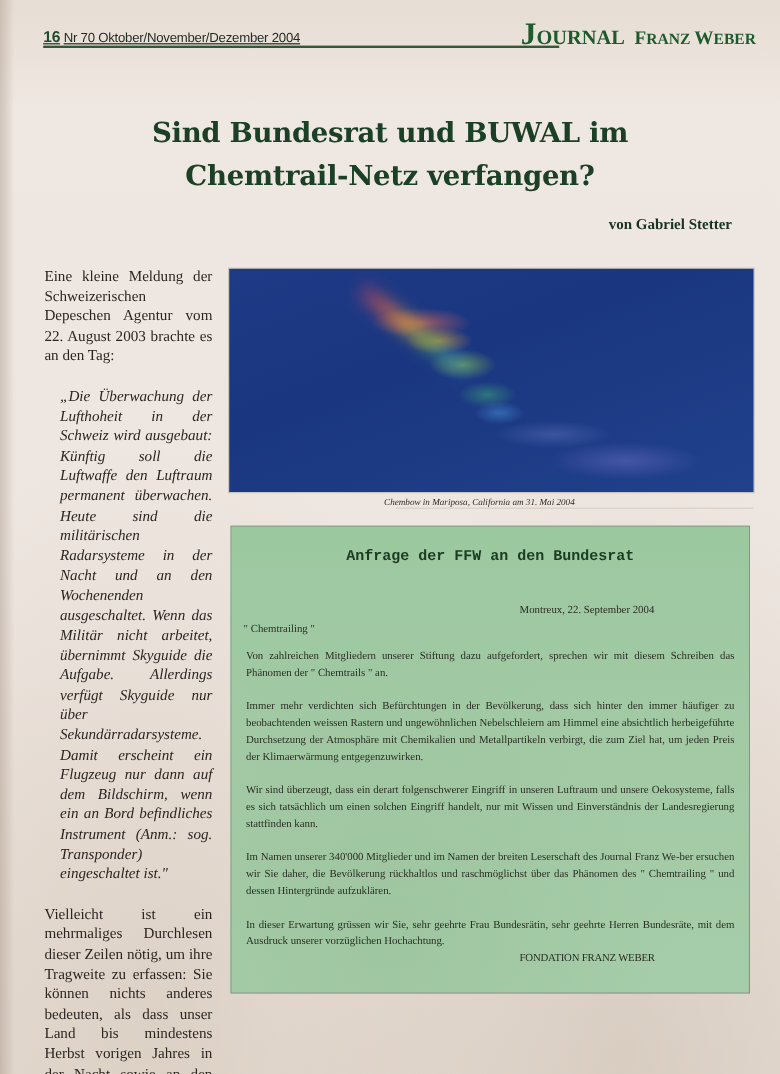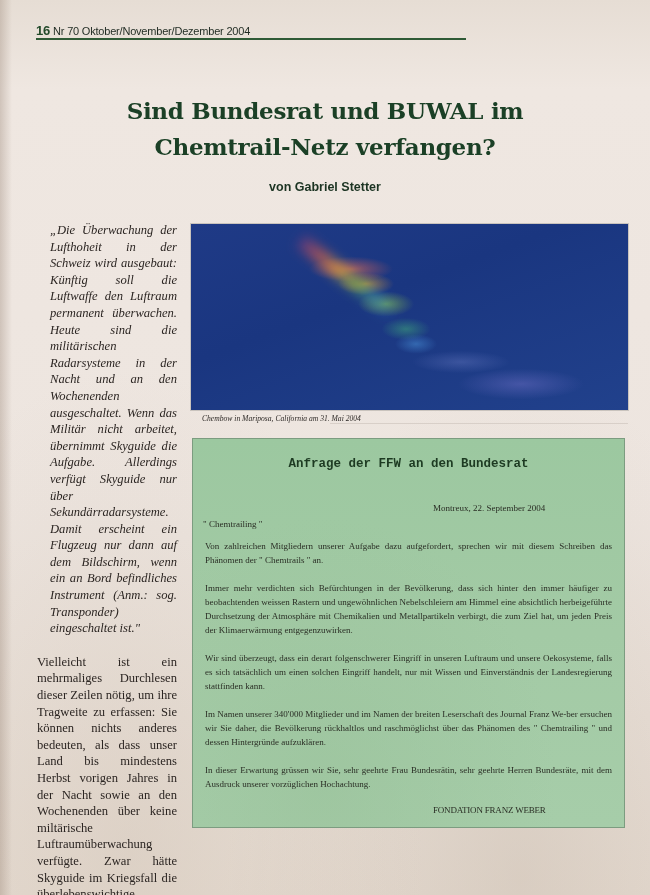--- a/index.html
+++ b/index.html
@@ -23,20 +23,21 @@
     }
     
     .header {
       position: absolute; left: 36px; top: 12px; width: 594px; height: 28px;
     }
     .header-left {
       position: absolute; left: 0; bottom: 2px;
       font-family: "Liberation Sans", "DejaVu Sans", sans-serif;
       font-size: 11px; color: #1f2a22;
       letter-spacing: -0.2px;
+      text-decoration: underline;
     }
     .header-left .pagenum { font-weight: bold; font-size: 13px; color: #234a2a; margin-right: 3px; }
     .header-rule {
       position: absolute; left: 0; bottom: 0; width: 430px; height: 2px; background: #2f5a36;
     }
     .logo {
       position: absolute; right: 0; bottom: -2px;
       font-family: "Liberation Serif", "DejaVu Serif", serif;
       color: #1f5a2c; font-weight: bold; white-space: nowrap;
     }
@@ -46,22 +47,22 @@
     .logo .franz .cap { font-size: 16px; }
 
     
     .title {
       position: absolute; left: 40px; top: 93px; width: 570px; text-align: center;
       font-family: "DejaVu Serif", "Liberation Serif", serif;
       font-weight: bold; font-size: 23px; line-height: 36px;
       color: #1b4026; letter-spacing: -0.3px;
     }
     .byline {
-      position: absolute; left: 40px; top: 180px; width: 570px; text-align: center;
-      font-family: Liberation Sans, sans-serif;
+      position: absolute; left: 40px; top: 180px; width: 570px; text-align: right;
+      font-family: Liberation Serif, serif;
       font-weight: bold; font-size: 12.5px; color: #1b3322;
     }
 
     
     .leftcol {
       position: absolute; left: 37px; top: 222px; width: 140px;
       font-size: 12.6px; line-height: 16.6px; color: #2b2522;
       text-align: justify;
     }
     .leftcol p { margin: 0 0 17px 0; }
@@ -81,22 +82,22 @@
         linear-gradient(160deg, #1f3a86 0%, #1a3680 40%, #21418c 100%);
       box-shadow: 0 0 0 1px #c9c3bd;
     }
     .photo-streak {
       position: absolute; left: 110px; top: 10px; width: 120px; height: 14px;
       transform: rotate(38deg); transform-origin: left center;
       background: linear-gradient(90deg, rgba(200,60,120,0.35), rgba(255,100,60,0.6), rgba(255,190,40,0.6), rgba(120,210,70,0.5), rgba(60,170,220,0.4), transparent);
       filter: blur(6px);
     }
     .caption {
-      position: absolute; left: 202px; top: 414px; width: 437px;
-      font-style: italic; font-size: 7.6px; color: #2d2926;
+      position: absolute; left: 181px; top: 414px; width: 437px;
+      font-style: italic; font-size: 7.6px; color: #2d2926; text-align: center;
     }
     .caption-rule {
       position: absolute; left: 330px; top: 423px; width: 298px; height: 1px; background: #d8cfc8;
     }
 
     
     .letterbox {
       position: absolute; left: 192px; top: 438px; width: 433px; height: 390px;
       background:
         radial-gradient(ellipse at 30% 90%, rgba(150,190,150,0.45), transparent 55%),
@@ -115,59 +116,65 @@
     }
     .letter-subject {
       position: absolute; left: 10px; top: 78px; font-size: 9px; color: #2a2e25;
     }
     .letter-body {
       position: absolute; left: 12px; top: 100px; width: 407px;
       text-align: justify;
     }
     .letter-body p { margin: 0 0 14px 0; }
     .letter-sign {
-      position: absolute; left: 240px; top: 364px; font-size: 9px; color: #2a2e25;
+      position: absolute; left: 240px; top: 352px; font-size: 9px; color: #2a2e25;
       letter-spacing: -0.2px;
     }
   </style>
 </head>
 <body>
 
 <div class="page">
 
   <div class="header">
     <div class="header-left">
       <span class="pagenum">16</span><span>Nr 70 Oktober/November/Dezember 2004</span>
     </div>
     <div class="header-rule"></div>
+    <div class="logo">
+      <span class="big-j">J</span><span class="journal">OURNAL</span>
+      <span class="franz"><span class="cap">F</span><span>RANZ</span>
+      <span class="cap">W</span><span>EBER</span></span>
+    </div>
   </div>
 
   <h1 class="title" style="margin:0;">
     <span>Sind Bundesrat und BUWAL  im</span><br>
     <span>Chemtrail-Netz verfangen?</span>
   </h1>
   <div class="byline">von Gabriel Stetter</div>
 
   <div class="leftcol">
+    <p>Eine kleine Meldung der Schweizerischen Depeschen Agentur vom 22. August 2003 brachte es an den Tag:</p>
     <p class="quote">„Die Überwachung der Lufthoheit in der Schweiz wird ausgebaut: Künftig soll die Luftwaffe den Luftraum permanent überwachen. Heute sind die militärischen Radarsysteme in der Nacht und an den Wochenenden ausgeschaltet. Wenn das Militär nicht arbeitet, übernimmt Skyguide die Aufgabe. Allerdings verfügt Skyguide nur über Sekundärradarsysteme. Damit erscheint ein Flugzeug nur dann auf dem Bildschirm, wenn ein an Bord befindliches Instrument (Anm.: sog. Transponder) eingeschaltet ist."</p>
     <p>Vielleicht ist ein mehrmaliges Durchlesen dieser Zeilen nötig, um ihre Tragweite zu erfassen: Sie können nichts anderes bedeuten, als dass unser Land bis mindestens Herbst vorigen Jahres in der Nacht sowie an den Wochenenden über keine miltärische Luftraumüberwachung verfügte. Zwar hätte Skyguide im Kriegsfall die überlebenswichtige Aufgabe übernommen, hätte aber ein feindliches Flugzeug nur dann erkennen können, wenn dieses eine Erkennung mittels Transponder zugelassen hätte: Eine Schweiz für den Ernstfall gerüstet - aber bitte nicht nach Ladenschluss !</p>
   </div>
 
   <div class="photo">
     <div class="photo-streak"></div>
   </div>
   <div class="caption">Chembow in Mariposa, California am 31. Mai 2004</div>
   <div class="caption-rule"></div>
 
   <div class="letterbox">
     <div class="letter-title">Anfrage der FFW an den Bundesrat</div>
     <div class="letter-date">Montreux, 22. September 2004</div>
     <div class="letter-subject">" Chemtrailing "</div>
     <div class="letter-body">
-      <p>Von zahlreichen Mitgliedern unserer Aufgabe dazu aufgefordert, sprechen wir mit diesem Schreiben das Phänomen der " Chemtrails " an.</p>
+      <p>Von zahlreichen Mitgliedern unserer Stiftung dazu aufgefordert, sprechen wir mit diesem Schreiben das Phänomen der " Chemtrails " an.</p>
       <p>Immer mehr verdichten sich Befürchtungen in der Bevölkerung, dass sich hinter den immer häufiger zu beobachtenden weissen Rastern und ungewöhnlichen Nebelschleiern am Himmel eine absichtlich herbeigeführte Durchsetzung der Atmosphäre mit Chemikalien und Metallpartikeln verbirgt, die zum Ziel hat, um jeden Preis der Klimaerwärmung entgegenzuwirken.</p>
       <p>Wir sind überzeugt, dass ein derart folgenschwerer Eingriff in unseren Luftraum und unsere Oekosysteme, falls es sich tatsächlich um einen solchen Eingriff handelt, nur mit Wissen und Einverständnis der Landesregierung stattfinden kann.</p>
       <p>Im Namen unserer 340'000 Mitglieder und im Namen der breiten Leserschaft des Journal Franz We-ber ersuchen wir Sie daher, die Bevölkerung rückhaltlos und raschmöglichst über das Phänomen des " Chemtrailing " und dessen Hintergründe aufzuklären.</p>
       <p>In dieser Erwartung grüssen wir Sie, sehr geehrte Frau Bundesrätin, sehr geehrte Herren Bundesräte, mit dem Ausdruck unserer vorzüglichen Hochachtung.</p>
     </div>
     <div class="letter-sign">FONDATION FRANZ WEBER</div>
   </div>
 
 </div>
 

